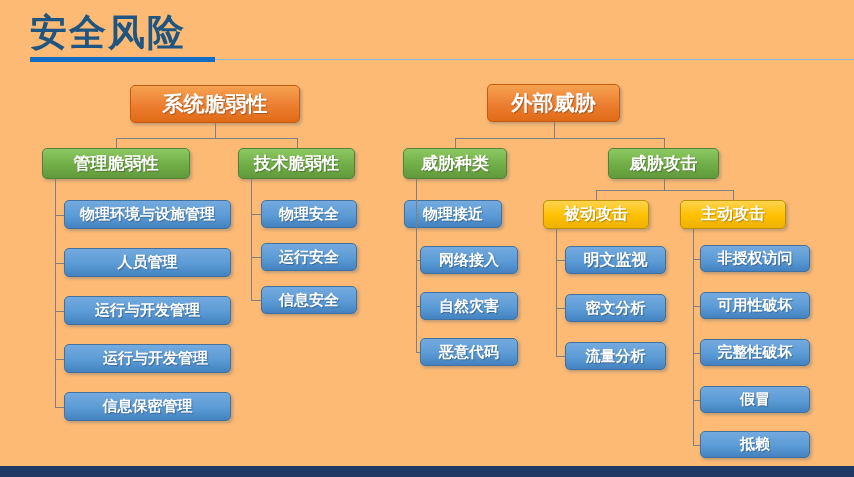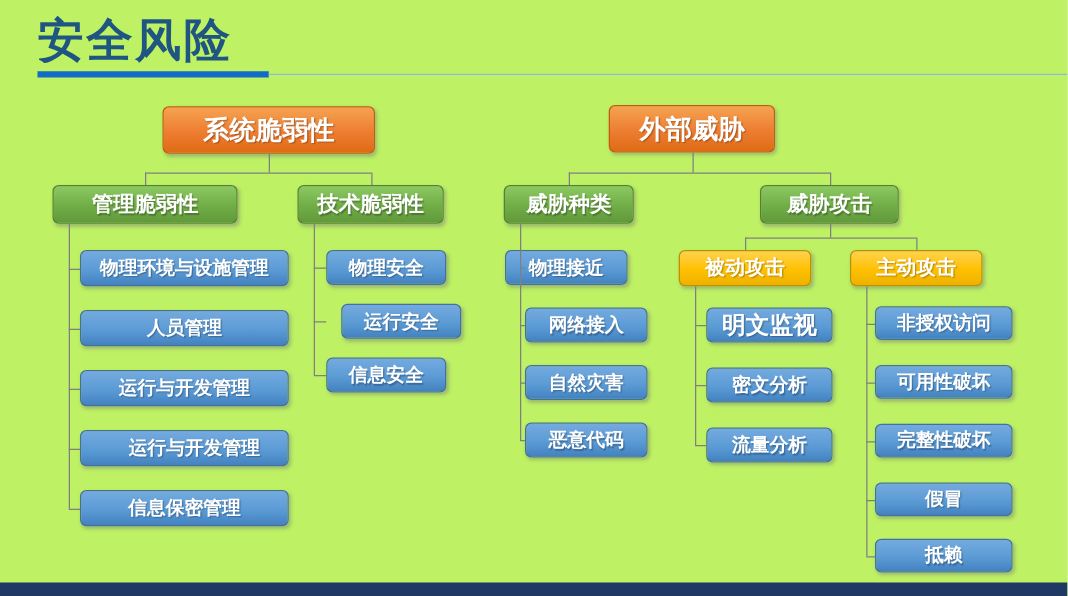--- a/index.html
+++ b/index.html
@@ -3,21 +3,21 @@
 <meta charset="utf-8">
 <style>
   html,body { margin:0; padding:0; }
   body {
     font-family: "DejaVu Sans", "Liberation Sans", sans-serif;
     background:#fff;
   }
   #slide {
     position:relative;
     width:854px; height:477px;
-    background:#bef264;
+    background:#fdba74;
     overflow:hidden;
   }
   .slide-title {
     position:absolute; left:30px; top:8px;
     font-size:37px; font-weight:bold;
     letter-spacing:2px;
     color:#1F5581;
   }
   .title-underline-thick {
     position:absolute; left:30px; top:57px;
@@ -60,32 +60,32 @@
   <div id="diagram-layer">
       <div class="node orange" style="left: 130px; top: 85px; width: 170px; height: 38px; font-size: 21px;">系统脆弱性</div>
       <div class="node green" style="left: 42px; top: 148px; width: 148px; height: 31px; font-size: 17px;">管理脆弱性</div>
       <div class="node green" style="left: 238px; top: 148px; width: 117px; height: 31px; font-size: 17px;">技术脆弱性</div>
       <div class="node blue" style="left: 64px; top: 200px; width: 167px; height: 29px; font-size: 15px;">物理环境与设施管理</div>
       <div class="node blue" style="left: 64px; top: 248px; width: 167px; height: 29px; font-size: 15px;">人员管理</div>
       <div class="node blue" style="left: 64px; top: 296px; width: 167px; height: 29px; font-size: 15px;">运行与开发管理</div>
       <div class="node blue" style="left: 64px; top: 344px; width: 167px; height: 29px; font-size: 15px; padding-left: 16px;">运行与开发管理</div>
       <div class="node blue" style="left: 64px; top: 392px; width: 167px; height: 29px; font-size: 15px;">信息保密管理</div>
       <div class="node blue" style="left: 261px; top: 200px; width: 96px; height: 28px; font-size: 15px;">物理安全</div>
-      <div class="node blue" style="left: 273px; top: 243px; width: 96px; height: 28px; font-size: 15px;">运行安全</div>
+      <div class="node blue" style="left: 261px; top: 243px; width: 96px; height: 28px; font-size: 15px;">运行安全</div>
       <div class="node blue" style="left: 261px; top: 286px; width: 96px; height: 28px; font-size: 15px;">信息安全</div>
       <div class="node orange" style="left: 487px; top: 84px; width: 133px; height: 38px; font-size: 21px;">外部威胁</div>
       <div class="node green" style="left: 403px; top: 148px; width: 104px; height: 31px; font-size: 17px;">威胁种类</div>
       <div class="node green" style="left: 608px; top: 148px; width: 111px; height: 31px; font-size: 17px;">威胁攻击</div>
       <div class="node blue" style="left: 404px; top: 200px; width: 98px; height: 28px; font-size: 15px;">物理接近</div>
       <div class="node blue" style="left: 420px; top: 246px; width: 98px; height: 28px; font-size: 15px;">网络接入</div>
       <div class="node blue" style="left: 420px; top: 292px; width: 98px; height: 28px; font-size: 15px;">自然灾害</div>
       <div class="node blue" style="left: 420px; top: 338px; width: 98px; height: 28px; font-size: 15px;">恶意代码</div>
       <div class="node yellow" style="left: 543px; top: 200px; width: 106px; height: 29px; font-size: 16px;">被动攻击</div>
       <div class="node yellow" style="left: 680px; top: 200px; width: 106px; height: 29px; font-size: 16px;">主动攻击</div>
-      <div class="node blue" style="left: 565px; top: 246px; width: 101px; height: 28px; font-size: 19px;">明文监视</div>
+      <div class="node blue" style="left: 565px; top: 246px; width: 101px; height: 28px; font-size: 16px;">明文监视</div>
       <div class="node blue" style="left: 565px; top: 294px; width: 101px; height: 28px; font-size: 15px;">密文分析</div>
       <div class="node blue" style="left: 565px; top: 342px; width: 101px; height: 28px; font-size: 15px;">流量分析</div>
       <div class="node blue" style="left: 700px; top: 245px; width: 110px; height: 27px; font-size: 15px;">非授权访问</div>
       <div class="node blue" style="left: 700px; top: 292px; width: 110px; height: 27px; font-size: 15px;">可用性破坏</div>
       <div class="node blue" style="left: 700px; top: 339px; width: 110px; height: 27px; font-size: 15px;">完整性破坏</div>
       <div class="node blue" style="left: 700px; top: 386px; width: 110px; height: 27px; font-size: 15px;">假冒</div>
       <div class="node blue" style="left: 700px; top: 431px; width: 110px; height: 27px; font-size: 15px;">抵赖</div>
       <div class="connector" style="left: 215px; top: 123px; width: 1.4px; height: 15px; background: rgb(128, 128, 128);"></div>
       <div class="connector" style="left: 116px; top: 138px; width: 180.5px; height: 1.4px; background: rgb(128, 128, 128);"></div>
       <div class="connector" style="left: 116px; top: 138px; width: 1.4px; height: 10px; background: rgb(128, 128, 128);"></div>

